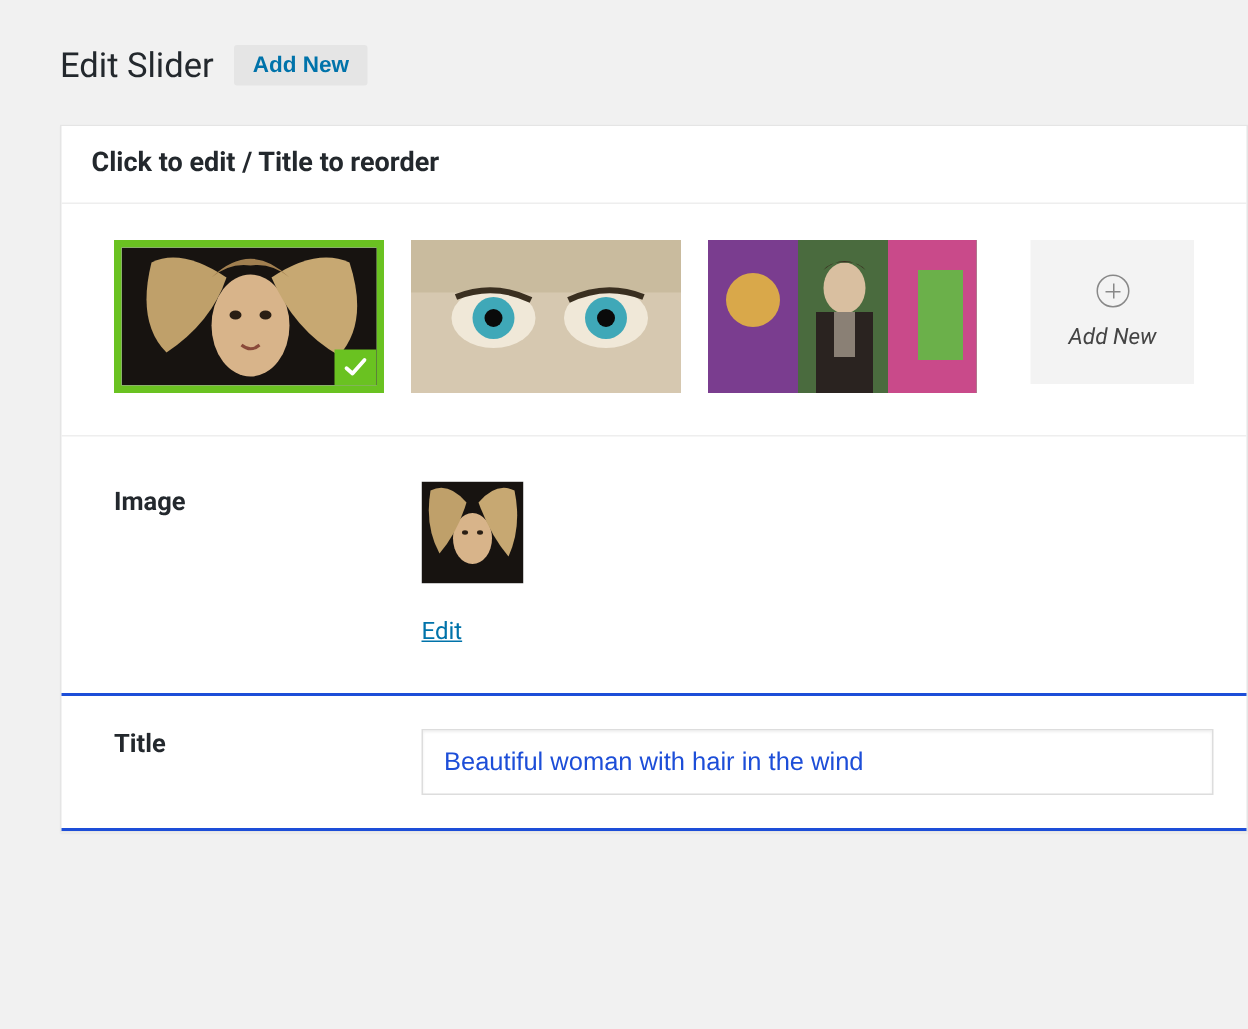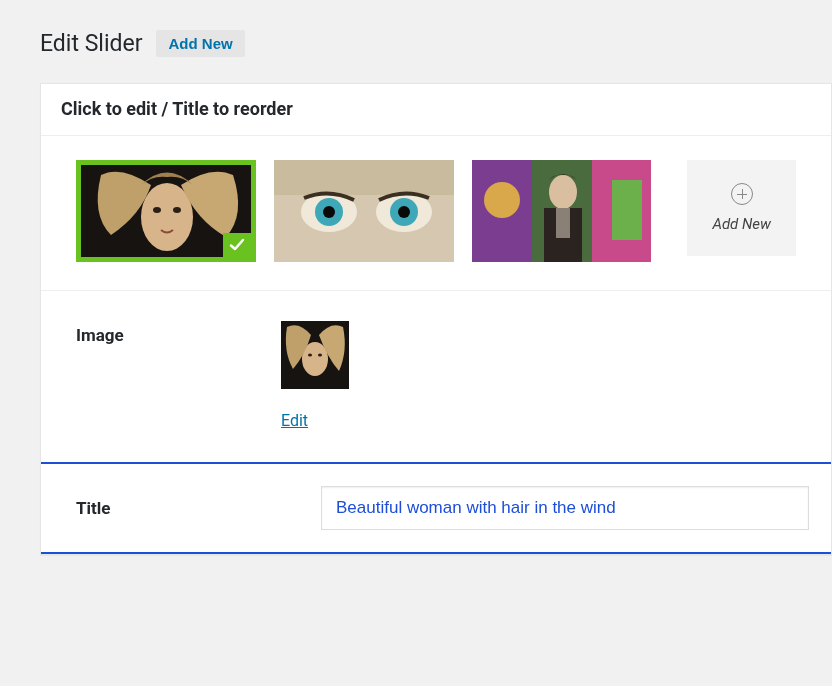--- a/index.html
+++ b/index.html
@@ -157,21 +157,21 @@
     .textarea-input {
       width: 100%;
       height: 60px;
       border: 1px solid #ddd;
       border-bottom: none;
       padding: 10px 14px;
       font-size: 17px;
       box-shadow: inset 0 1px 2px rgba(0,0,0,.07);
       resize: none;
     }
-    .field-row.tight { padding: 22px 22px 22px 35px; align-items: center; gap: 40px; }
+    .field-row.tight { padding: 22px 22px 22px 35px; align-items: flex-start; }
     .field-row.tight .field-label { padding-top: 0; }
     .field-row.last { border-bottom: none; padding-bottom: 0; }
   </style>
 </head>
 <body>
 
 <div class="page">
   <div class="page-header">
     <h1 class="page-title">Edit Slider</h1>
     <button class="add-new-btn">Add New</button>

